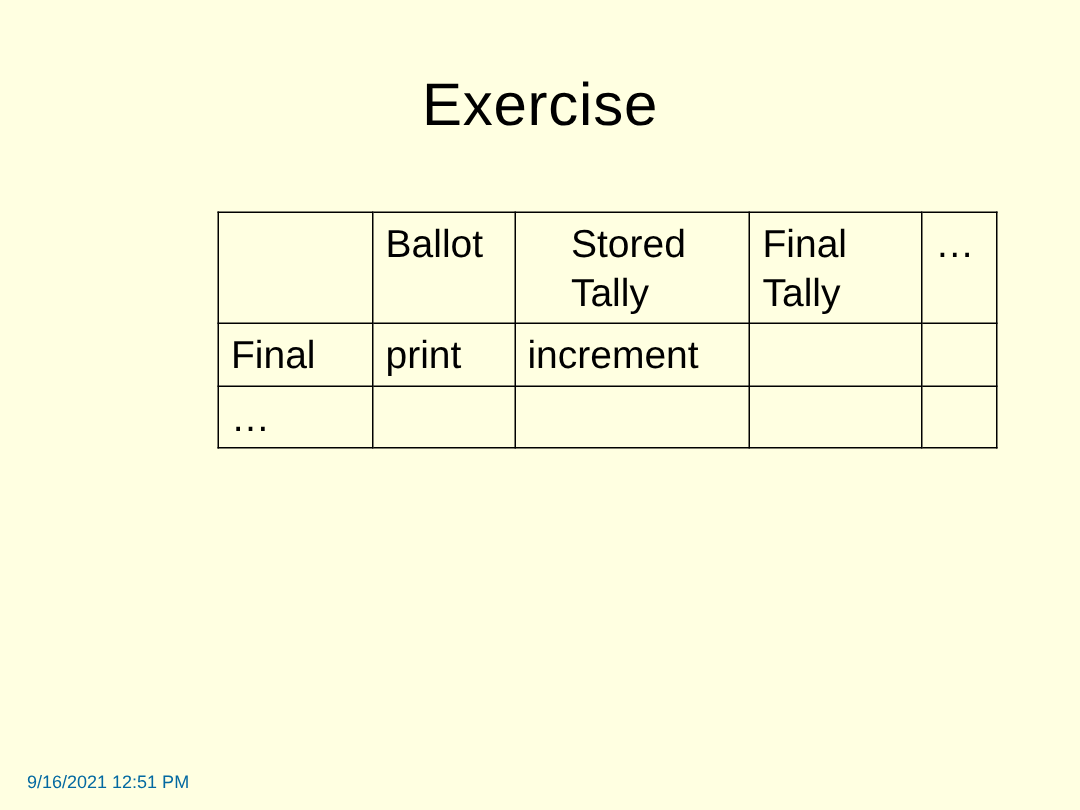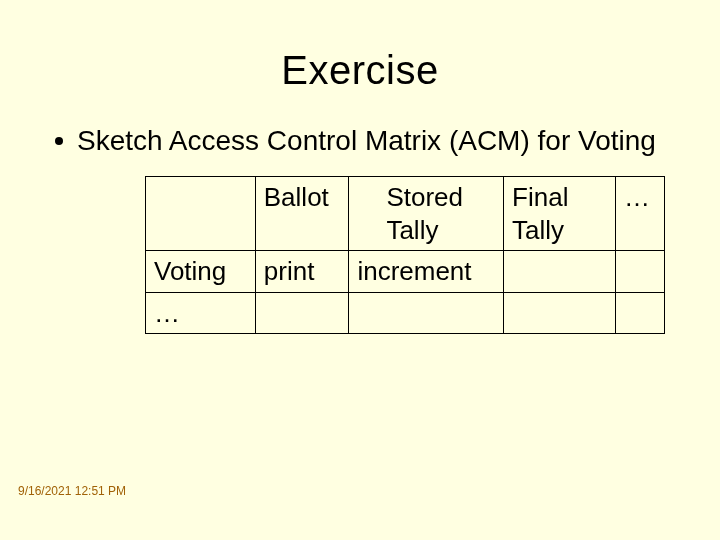--- a/index.html
+++ b/index.html
@@ -62,51 +62,47 @@
     line-height: 1.25;
   }
   .col0 { width: 120px; }
   .col1 { width: 92px; }
   .col2 { width: 140px; padding-left: 37px; }
   .col3 { width: 146px; }
   .col4 { width: 40px; }
   .footer {
     position: absolute;
     left: 18px;
-    bottom: 42px;
+    bottom: 12px;
     font-size: 12px;
     font-family: Arial, sans-serif;
-    color: #a16207;
+    color: #0369a1;
   }
 </style>
 </head>
 <body>
 
 <div class="slide">
 
   <div class="title">Exercise</div>
 
   <div class="body">
-    <div class="bullet">
-      <div class="dot"></div>
-      <div class="txt">Sketch Access Control Matrix (ACM) for Voting</div>
-    </div>
 
     <div class="table-wrap">
       <table>
         <tbody>
             <tr>
           <td class="col0"></td>
           <td class="col1">Ballot</td>
           <td class="col2">Stored Tally</td>
           <td class="col3">Final Tally</td>
           <td class="col4">…</td>
         </tr>
         <tr>
-          <td>Voting</td>
+          <td>Final</td>
           <td>print</td>
           <td>increment</td>
           <td></td>
           <td></td>
         </tr>
         <tr>
           <td>…</td>
           <td></td>
           <td></td>
           <td></td>

